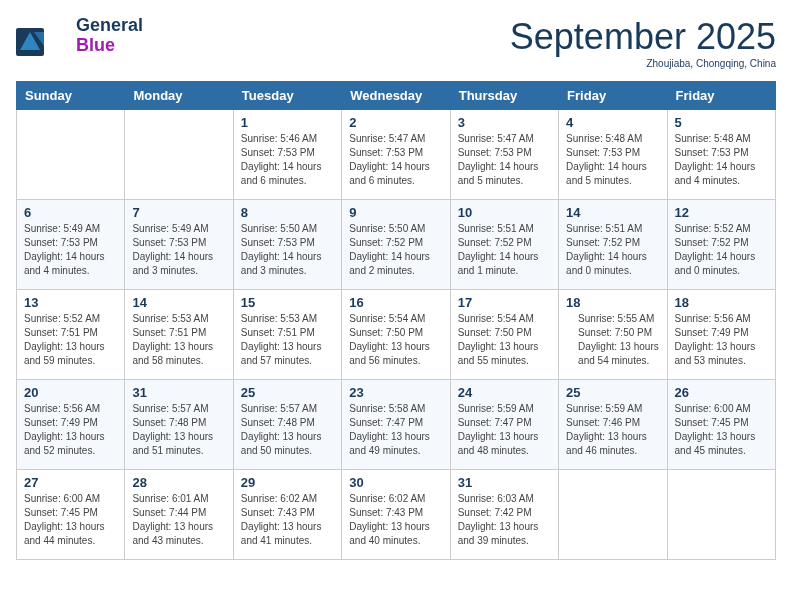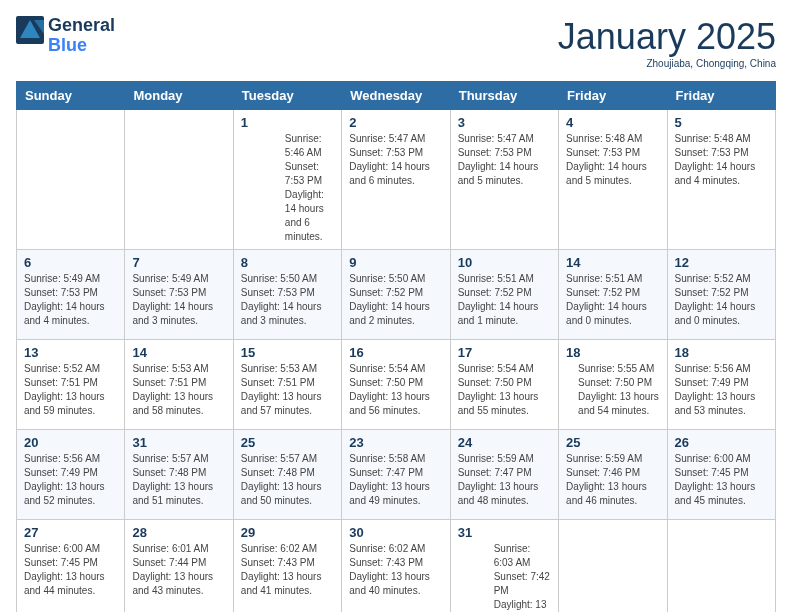--- a/index.html
+++ b/index.html
@@ -11,21 +11,22 @@
       padding: 16px;
     }
     .header {
       display: flex;
       justify-content: space-between;
       align-items: flex-start;
       margin-bottom: 12px;
     }
     .logo {
       display: flex;
-      align-items: flex-start;
+      align-items: flex-end;
+      gap: 28px;
     }
     .logo-text {
       font-size: 18px;
       font-weight: bold;
       color: #1a3a5c;
       line-height: 1.1;
     }
     .logo-icon {
       width: 28px;
       height: 28px;
@@ -94,25 +95,25 @@
 
 <div class="header">
   <div class="logo">
     <svg class="logo-icon" viewBox="0 0 28 28">
       <rect x="0" y="0" width="28" height="28" fill="#1a3a5c" rx="2"></rect>
       <polygon points="14,4 24,22 4,22" fill="#2e86c1"></polygon>
       <polygon points="18,4 28,18 28,4" fill="#2e86c1" opacity="0.7"></polygon>
     </svg>
     <div class="logo-text">
       <div>General</div>
-      <div style="color:#3b82f6">Blue</div>
+      <div style="color:#a21caf">Blue</div>
     </div>
   </div>
   <div class="title-area">
-    <div class="month-year">January 2025</div>
+    <div class="month-year">September 2025</div>
     <div class="location">Zhoujiaba, Chongqing, China</div>
   </div>
 </div>
 
 <table class="calendar">
   <thead>
     <tr>
     <th>Sunday</th>
         <th>Monday</th>
         <th>Tuesday</th>
@@ -121,21 +122,21 @@
         <th>Friday</th>
         <th>Friday</th>
       </tr>
   </thead>
   <tbody id="calendar-body">
   <tr>
         <td class="empty-cell"></td>
         <td class="empty-cell"></td>
         <td>
           <span class="day-num">1</span>
-          <div class="day-info" style="white-space: pre-line; margin-left: 44px;">Sunrise: 5:46 AM
+          <div class="day-info" style="white-space: pre-line;">Sunrise: 5:46 AM
 Sunset: 7:53 PM
 Daylight: 14 hours and 6 minutes.</div>
         </td>
         <td>
           <span class="day-num">2</span>
           <div class="day-info" style="white-space: pre-line;">Sunrise: 5:47 AM
 Sunset: 7:53 PM
 Daylight: 14 hours and 6 minutes.</div>
         </td>
         <td>
@@ -309,21 +310,21 @@
 Daylight: 13 hours and 41 minutes.</div>
         </td>
         <td>
           <span class="day-num">30</span>
           <div class="day-info" style="white-space: pre-line;">Sunrise: 6:02 AM
 Sunset: 7:43 PM
 Daylight: 13 hours and 40 minutes.</div>
         </td>
         <td>
           <span class="day-num">31</span>
-          <div class="day-info" style="white-space: pre-line; margin-left: 36px;">Sunrise: 6:03 AM
+          <div class="day-info" style="white-space: pre-line;">Sunrise: 6:03 AM
 Sunset: 7:42 PM
 Daylight: 13 hours and 39 minutes.</div>
         </td>
         <td class="empty-cell"></td>
         <td class="empty-cell"></td>
       </tr>
     </tbody>
 </table>
 
 </body></html>

